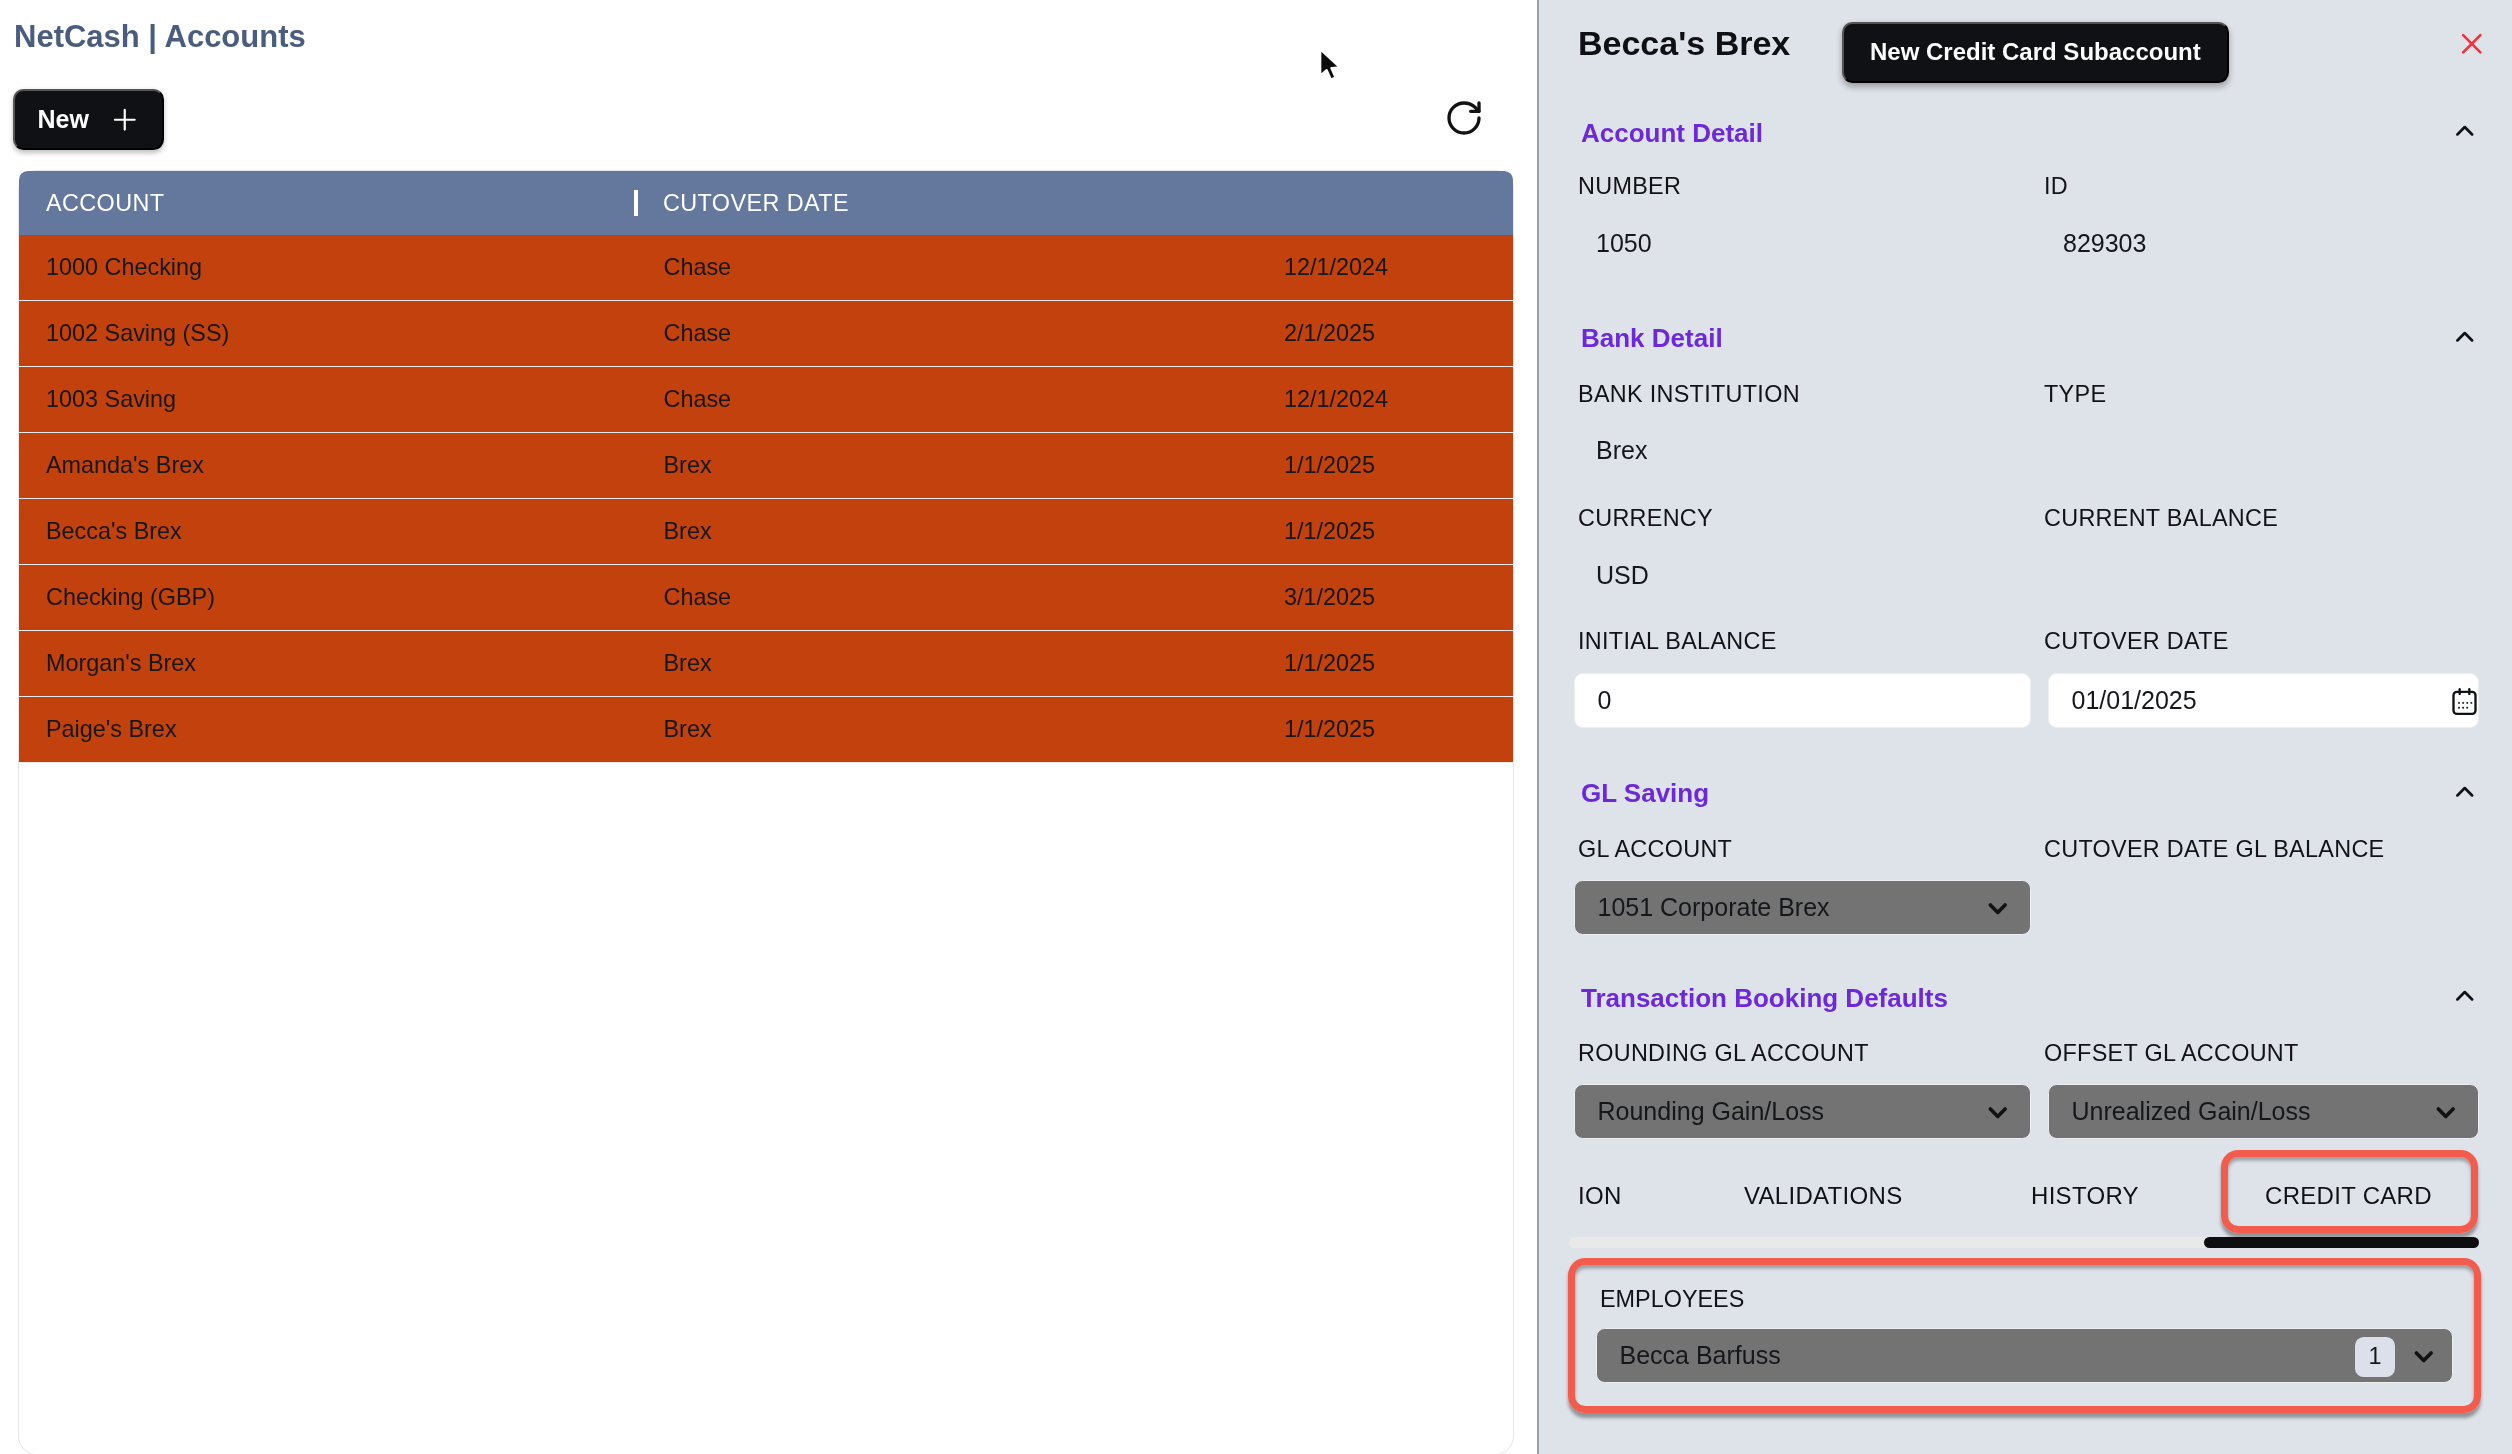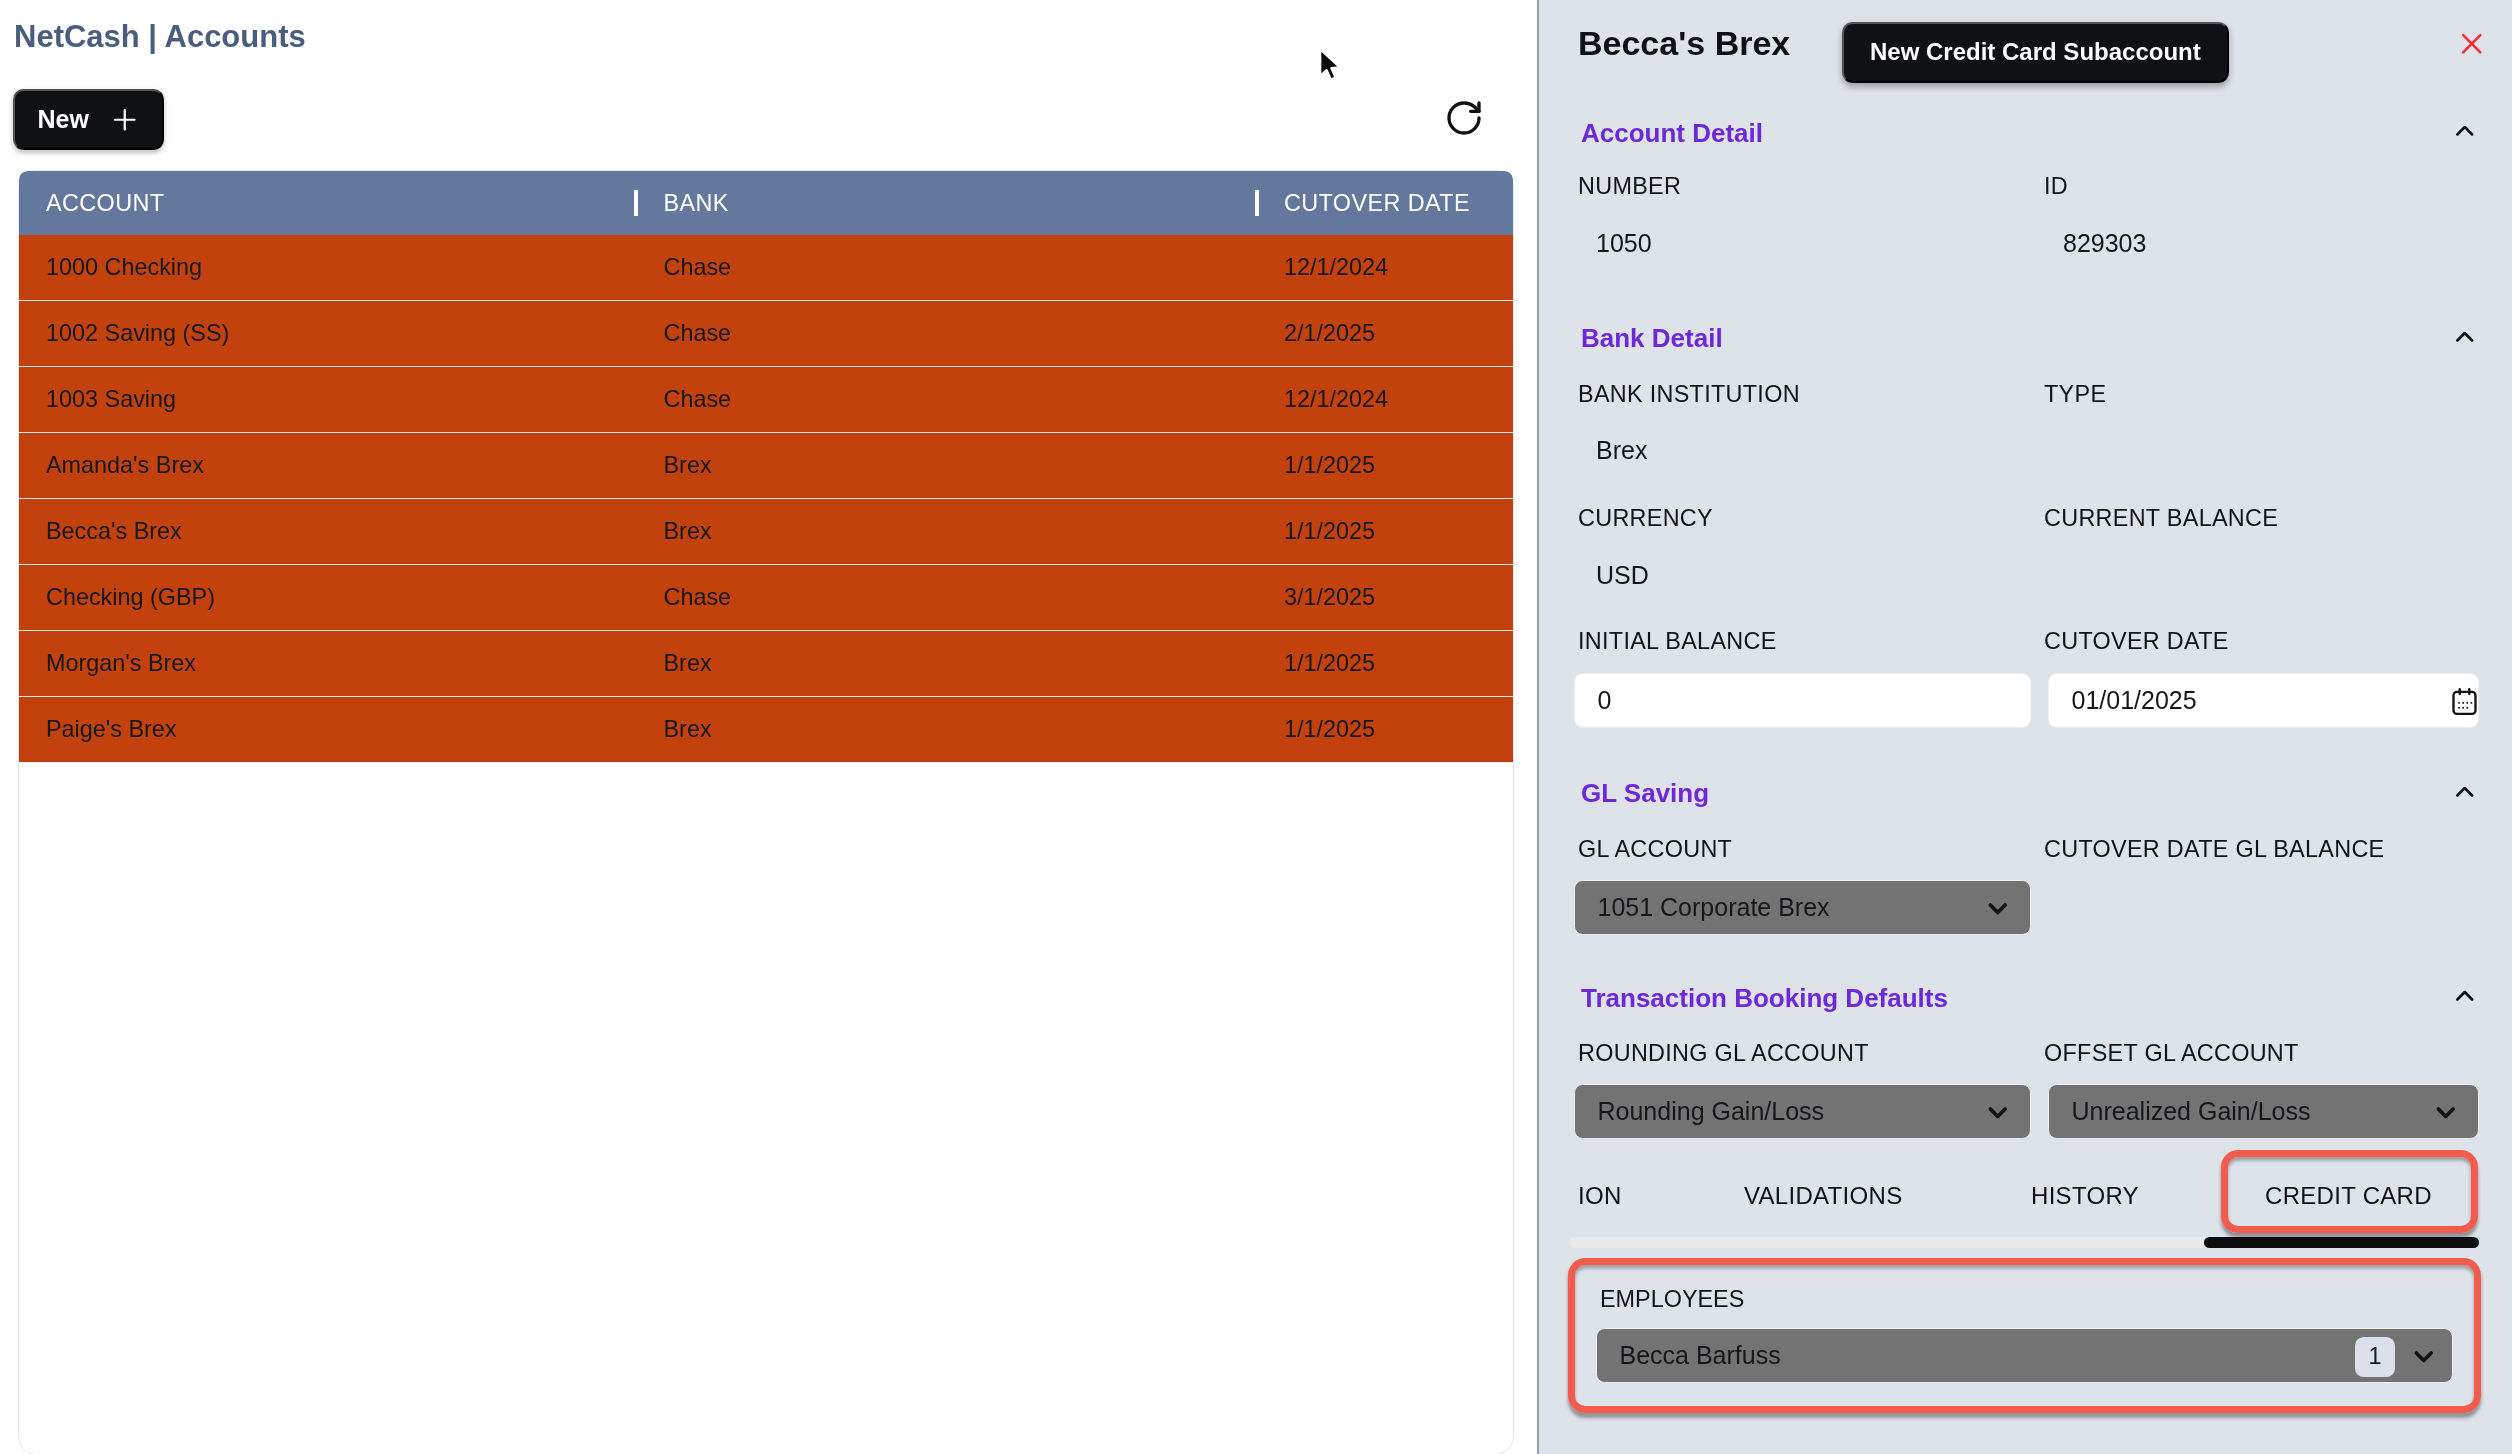--- a/index.html
+++ b/index.html
@@ -102,24 +102,20 @@
           <path d="M21 3v5h-5"></path>
         </svg>
     </span>
   </button>
 
   <div class="table-card">
     <div class="thead">
       <div class="th th-account">
         <span>ACCOUNT</span>
       </div>
-      <div class="th th-bank">
-        <span class="col-sep"></span>
-        <span>BANK</span>
-      </div>
       <div class="th th-cutover">
         <span class="col-sep"></span>
         <span>CUTOVER DATE</span>
       </div>
     </div>
 
     <div class="trow">
       <div class="td-account">1000 Checking</div>
       <div class="td-bank">Chase</div>
       <div class="td-cutover">12/1/2024</div>

